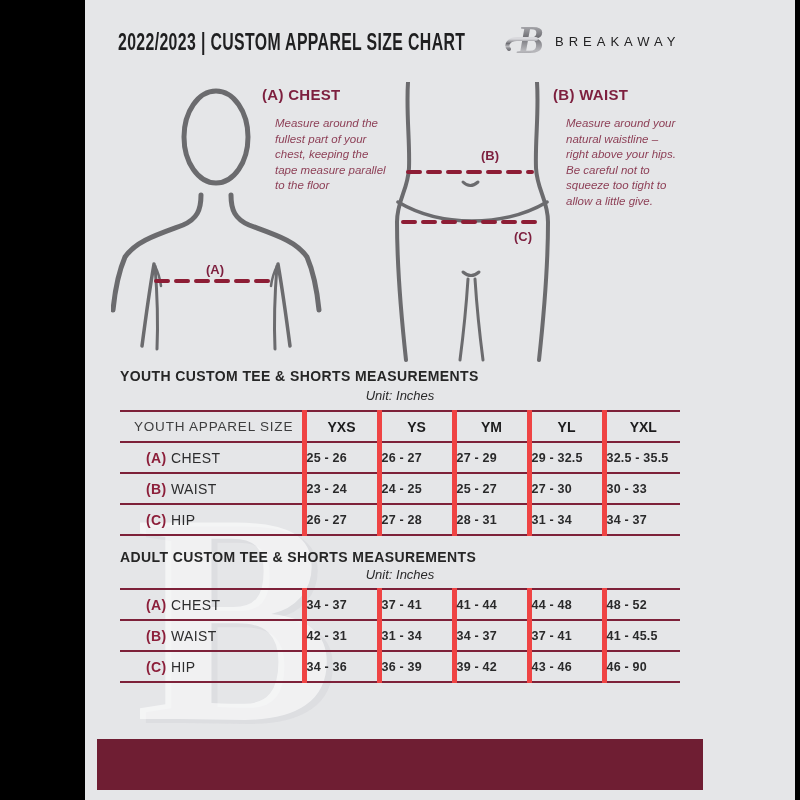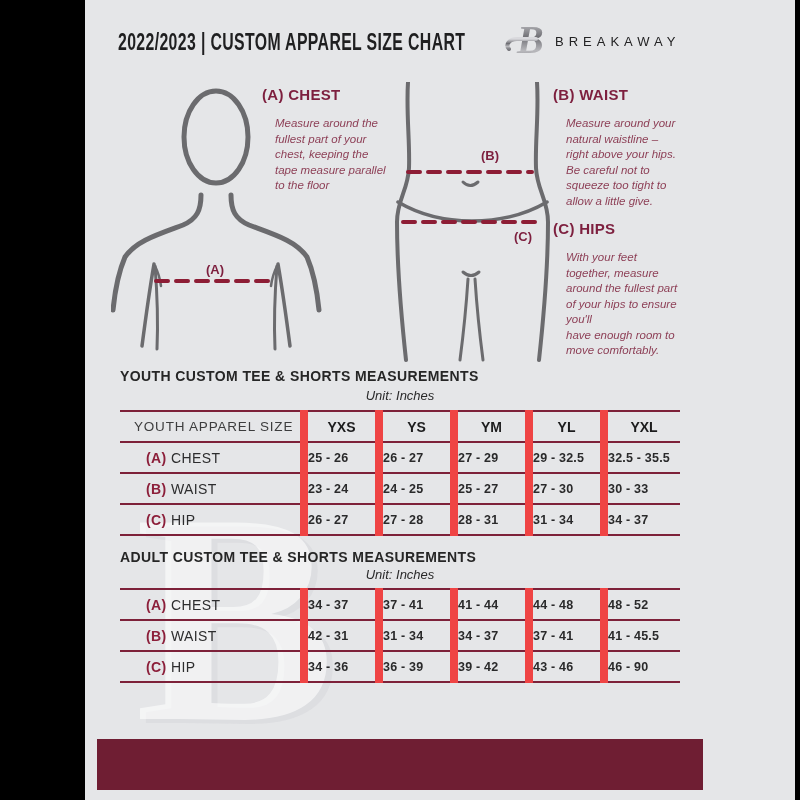--- a/index.html
+++ b/index.html
@@ -41,21 +41,21 @@
   .sec-title{position:absolute;left:35px;width:560px;text-align:left;font-size:14px;font-weight:bold;
     color:#262626;letter-spacing:.4px;z-index:1;}
   .sec-unit{position:absolute;left:35px;width:560px;text-align:center;font-size:13px;font-style:italic;
     color:#2a2a2b;z-index:1;}
 
   
   .size-table{position:absolute;left:35px;width:560px;border-collapse:collapse;table-layout:fixed;
     border-top:2px solid #7d2139;z-index:1;}
   .size-table tr{border-bottom:2px solid #7d2139;height:31px;}
   .size-table td{padding:0;vertical-align:middle;}
-  .size-table td + td{border-left:8px solid #ef4444;margin-top:41px;}
+  .size-table td + td{border-left:5px solid #ef4444;margin-top:41px;}
   .corner{font-size:13.5px;color:#3d3d3e;letter-spacing:.8px;padding-left:14px !important;}
   .size-h{text-align:center;font-size:14px;font-weight:bold;color:#1c1c1d;}
   .rowlabel{padding-left:26px !important;font-size:14px;color:#2d2d2e;letter-spacing:.4px;}
   .rowlabel .pfx{font-weight:bold;color:#8c1f3a;}
   .val{text-align:left;font-size:12.5px;font-weight:bold;color:#2a2a2b;letter-spacing:.2px;}
 
   .footer-bar{position:absolute;left:12px;top:739px;width:606px;height:51px;background:#6f1e33;z-index:2;}
 </style>
 </head>
 <body>
@@ -118,30 +118,20 @@
     </div>
     <div class="instr instr-waist">
       <p class="instr-heading">(B) WAIST</p>
       <p class="instr-body">Measure around your
 natural waistline –
 right above your hips.
 Be careful not to
 squeeze too tight to
 allow a little give.</p>
     </div>
-    <div class="instr instr-hips">
-      <p class="instr-heading">(C) HIPS</p>
-      <p class="instr-body">With your feet
-together, measure
-around the fullest part
-of your hips to ensure
-you'll
-have enough room to
-move comfortably.</p>
-    </div>
 
     <div class="sec-title" style="top:368px">YOUTH CUSTOM TEE &amp; SHORTS MEASUREMENTS</div>
     <div class="sec-unit" style="top:388px">Unit: Inches</div>
 
     <table class="size-table" style="top:410px">
       <colgroup>
           <col style="width:184px">
           <col style="width:75px">
           <col style="width:75px">
           <col style="width:75px">

